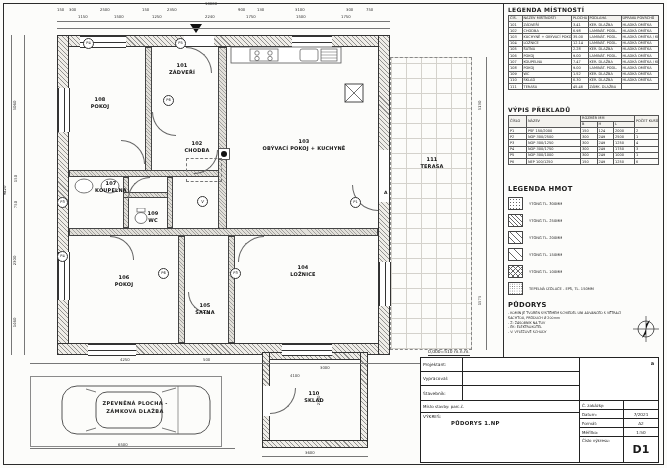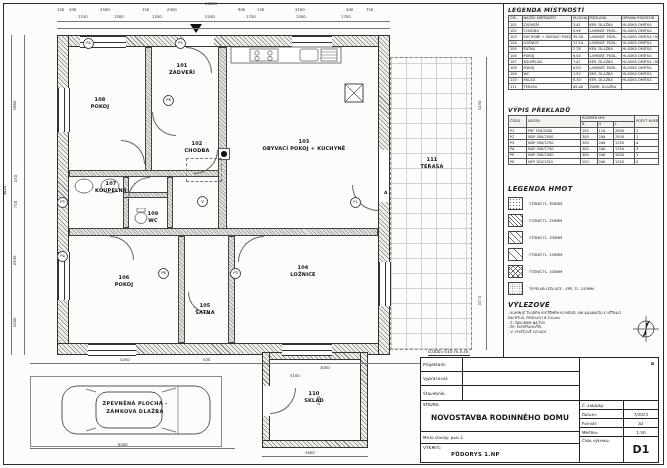--- a/index.html
+++ b/index.html
@@ -40,21 +40,21 @@
          font-size:3.6px;line-height:9px;text-align:center;color:#111;}
   .vmark{position:absolute;width:9px;height:9px;border:0.7px solid #333;border-radius:50%;background:#fff;
          font-size:4px;line-height:9px;text-align:center;font-style:italic;}
   .entrance{position:absolute;width:0;height:0;border-left:6px solid transparent;border-right:6px solid transparent;
             border-top:9px solid #111;}
   .secmark{position:absolute;font-size:4.5px;font-weight:bold;}
   .fix{position:absolute;}
 
   
   .sec{position:absolute;left:508px;width:151px;}
-  .sec-title{font-weight:bold;font-size:6px;letter-spacing:.3px;margin:0 0 2px 0;font-style:italic;}
+  .sec-title{font-weight:bold;font-size:6px;letter-spacing:.3px;margin:0 0 2px 0;}
   .sec-title.big{font-size:6.8px;}
   table{border-collapse:collapse;width:100%;table-layout:fixed;}
   th,td{border:0.6px solid #555;padding:0.6px 1px;font-size:3.5px;font-weight:normal;
         text-align:left;overflow:hidden;white-space:nowrap;color:#222;}
   th{background:#f3f2ee;line-height:1.1;}
   .rooms-t col.c0{width:9%}.rooms-t col.c1{width:33%}.rooms-t col.c2{width:11%}
   .rooms-t col.c3{width:22%}.rooms-t col.c4{width:25%}
   .lint-t col.c0{width:12%}.lint-t col.c1{width:36%}.lint-t col.c2{width:11%}
   .lint-t col.c3{width:11%}.lint-t col.c4{width:14%}.lint-t col.c5{width:16%}
   .mat-item{display:flex;align-items:center;height:17px;}
@@ -495,21 +495,21 @@
         <span class="swatch p-cross"></span>
         <span class="mat-label">YTONG TL. 100MM</span>
       </div>
       <div class="mat-item">
         <span class="swatch p-dots2"></span>
         <span class="mat-label">TEPELNÁ IZOLACE - EPS, TL. 150MM</span>
       </div>
   </div>
 
   <div class="sec" style="top:301px">
-    <div class="sec-title big">VÝLEZOVÉ</div>
+    <div class="sec-title big">PŮDORYS</div>
     <div class="note-line" style="width:118px;white-space:normal">
         <span>-  KOMÍN JE TVOŘEN SYSTÉMEM SCHIEDEL UNI ADVANCED S VĚTRACÍ ŠACHTOU, PRŮDUCH Ø 200mm</span>
       </div>
       <div class="note-line" style="width:118px;white-space:normal">
         <span>-  Z: ZÁSOBNÍK NA TUV</span>
       </div>
       <div class="note-line" style="width:118px;white-space:normal">
         <span>-  EK: ELEKTROKOTEL</span>
       </div>
       <div class="note-line" style="width:118px;white-space:normal">
@@ -530,24 +530,20 @@
     <div class="tb-left">
       <div class="tb-prow">
         <span class="lab">Projektant:</span>
       </div>
       <div class="tb-prow">
         <span class="lab">Vypracoval:</span>
       </div>
       <div class="tb-prow" style="height:15px">
         <span class="lab">Stavebník:</span>
       </div>
-      <div class="tb-stavba">
-        <span class="lab">STAVBA:</span>
-        <div class="val">NOVOSTAVBA RODINNÉHO DOMU</div>
-      </div>
       <div class="tb-misto">
         <span>Místo stavby: parc.č.</span>
       </div>
       <div class="tb-vykres">
         <span class="lab">VÝKRES:</span>
         <span class="val">PŮDORYS 1.NP</span>
       </div>
     </div>
     <div class="tb-right">
       <div class="tb-rev">

